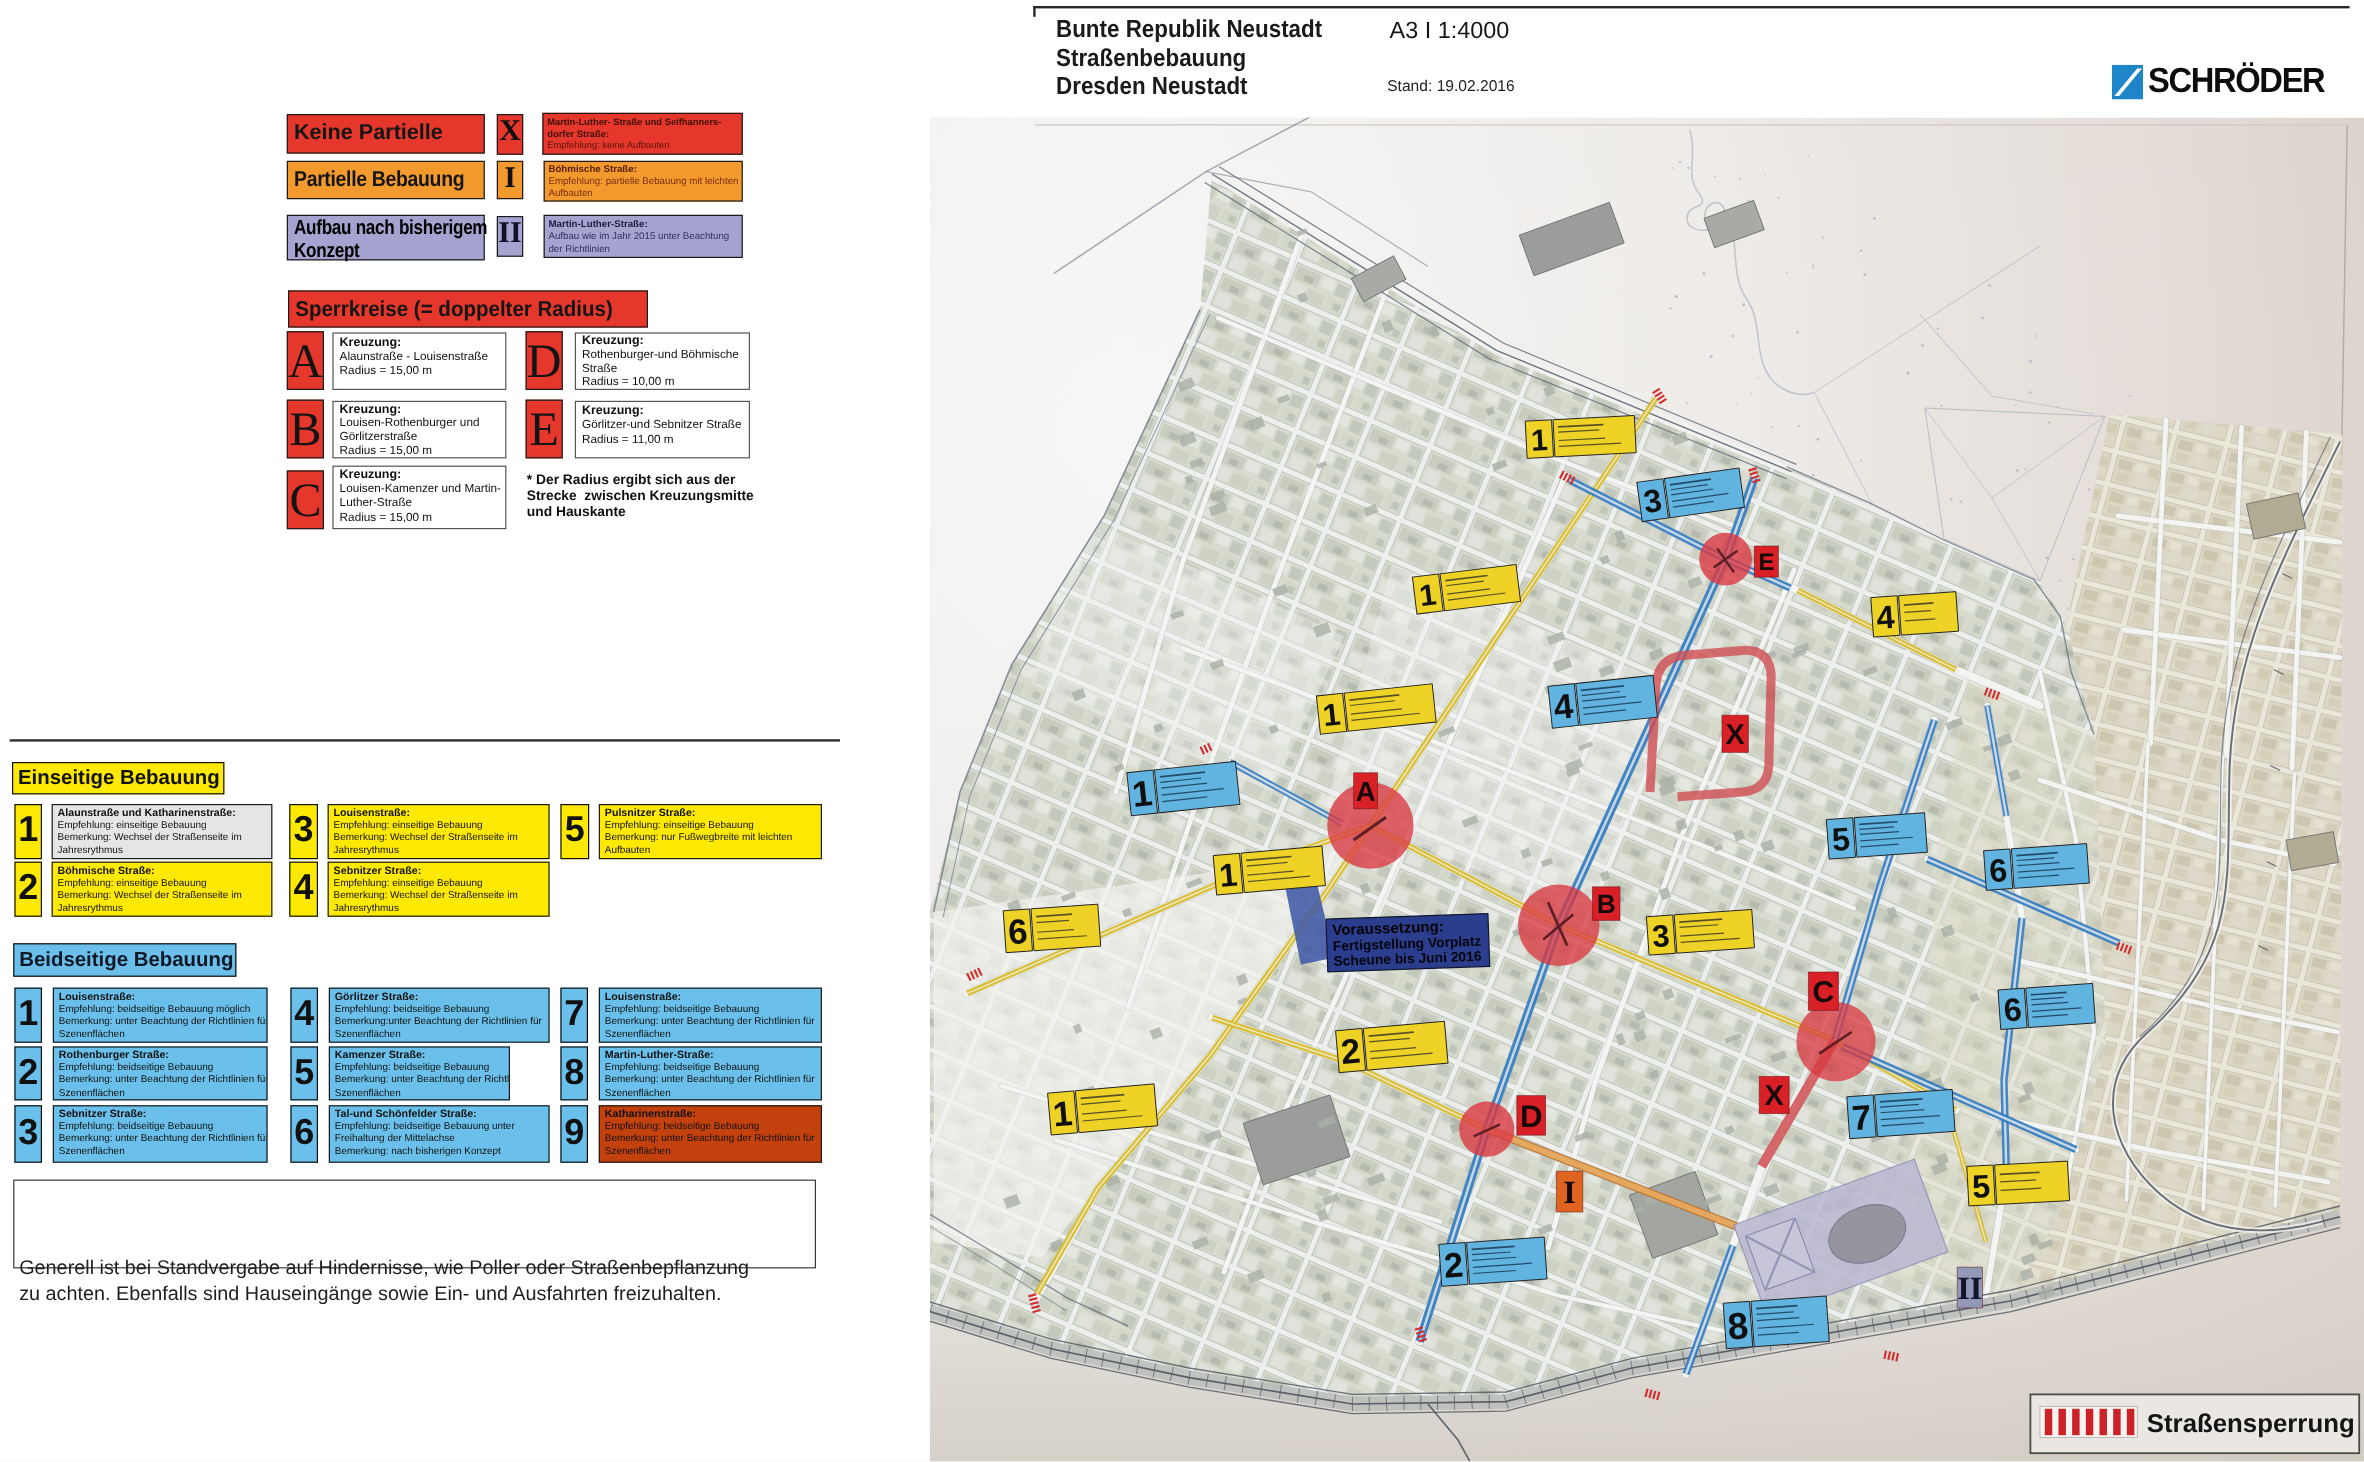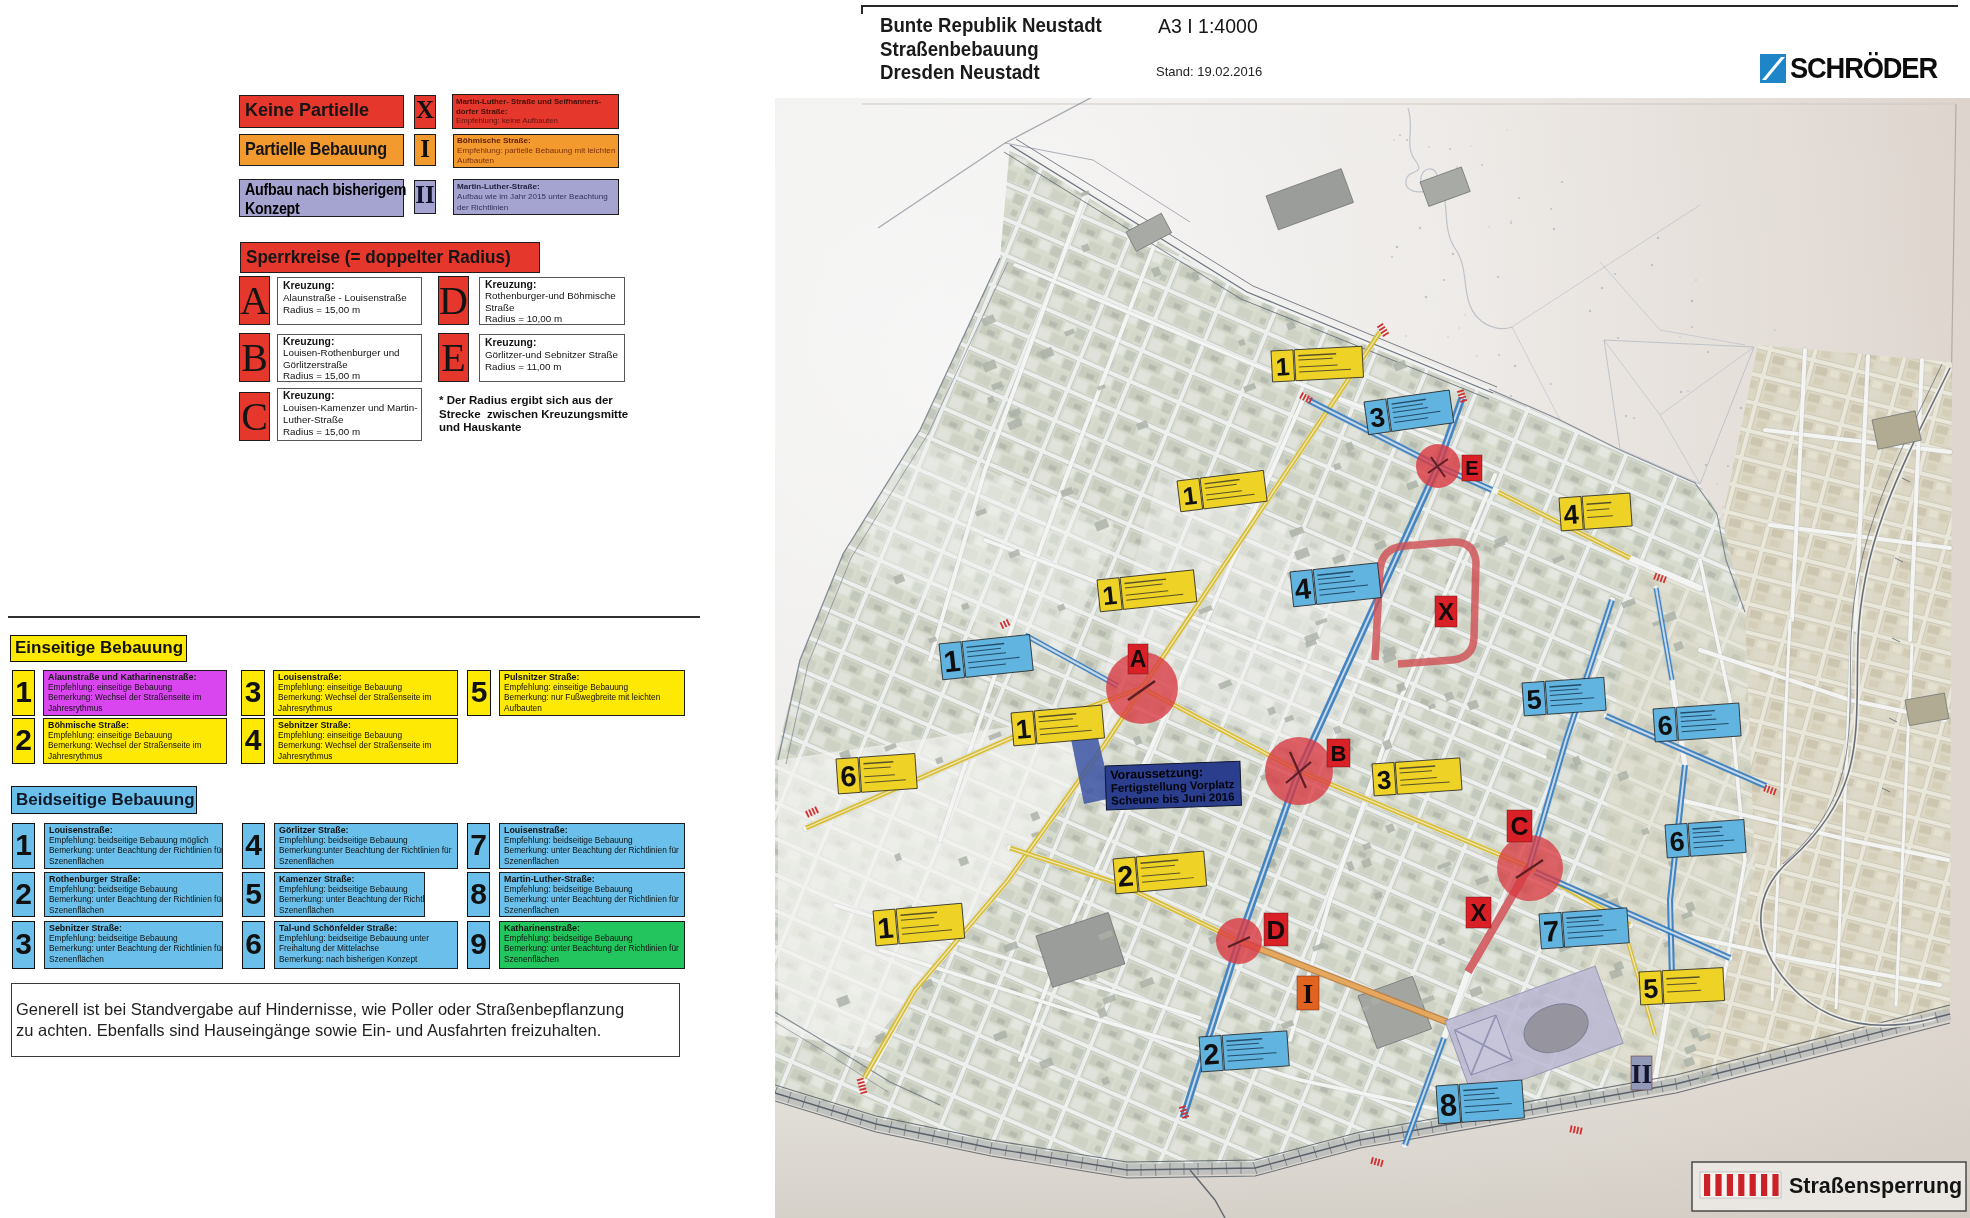--- a/index.html
+++ b/index.html
@@ -68,21 +68,21 @@
 <div class="kz" style="left:277px;top:388px;width:145px;height:53px;line-height:12px;padding-top:1px"><b>Kreuzung:</b><br>Louisen-Kamenzer und Martin-<br>Luther-Straße<br>Radius = 15,00 m</div>
 
 <div class="ab" style="left:439px;top:394px;width:190px;font-size:11.5px;font-weight:bold;line-height:13.5px;color:#111">* Der Radius ergibt sich aus der<br>Strecke&nbsp; zwischen Kreuzungsmitte<br>und Hauskante</div>
 
 <div class="ab" style="left:8px;top:616px;width:692px;height:2px;background:#303030"></div>
 
 <div class="ab" style="left:10px;top:635px;width:177px;height:27px;background:#fde903;border:1.5px solid #111;font-size:17px;font-weight:bold;padding:2px 0 0 4px;color:#111">Einseitige Bebauung</div>
 
 <div class="num" style="left:12px;top:670px;width:23px;height:46px;background:#fde903;font-size:30px;line-height:42px">1</div>
 
-<div class="desc" style="left:43px;top:670px;width:184px;height:46px;background:#d946ef"><b>Alaunstraße und Katharinenstraße:</b><br>Empfehlung: einseitige Bebauung<br>Bemerkung: Wechsel der Straßenseite im<br>Jahresrythmus</div>
+<div class="desc" style="left:43px;top:670px;width:184px;height:46px;background:#e5e5e5"><b>Alaunstraße und Katharinenstraße:</b><br>Empfehlung: einseitige Bebauung<br>Bemerkung: Wechsel der Straßenseite im<br>Jahresrythmus</div>
 
 <div class="num" style="left:241px;top:670px;width:24px;height:46px;background:#fde903;font-size:30px;line-height:42px">3</div>
 
 <div class="desc" style="left:273px;top:670px;width:185px;height:46px;background:#fde903"><b>Louisenstraße:</b><br>Empfehlung: einseitige Bebauung<br>Bemerkung: Wechsel der Straßenseite im<br>Jahresrythmus</div>
 
 <div class="num" style="left:467px;top:670px;width:24px;height:46px;background:#fde903;font-size:30px;line-height:42px">5</div>
 
 <div class="desc" style="left:499px;top:670px;width:186px;height:46px;background:#fde903"><b>Pulsnitzer Straße:</b><br>Empfehlung: einseitige Bebauung<br>Bemerkung: nur Fußwegbreite mit leichten<br>Aufbauten</div>
 
 <div class="num" style="left:12px;top:718px;width:23px;height:46px;background:#fde903;font-size:30px;line-height:42px">2</div>
@@ -122,24 +122,24 @@
 <div class="num" style="left:12px;top:921px;width:23px;height:48px;background:#6ac0ea;font-size:30px;line-height:44px">3</div>
 
 <div class="desc" style="left:44px;top:921px;width:179px;height:48px;background:#6ac0ea"><b>Sebnitzer Straße:</b><br>Empfehlung: beidseitige Bebauung<br>Bemerkung: unter Beachtung der Richtlinien für<br>Szenenflächen</div>
 
 <div class="num" style="left:242px;top:921px;width:23px;height:48px;background:#6ac0ea;font-size:30px;line-height:44px">6</div>
 
 <div class="desc" style="left:274px;top:921px;width:184px;height:48px;background:#6ac0ea"><b>Tal-und Schönfelder Straße:</b><br>Empfehlung: beidseitige Bebauung unter<br>Freihaltung der Mittelachse<br>Bemerkung: nach bisherigen Konzept</div>
 
 <div class="num" style="left:467px;top:921px;width:23px;height:48px;background:#6ac0ea;font-size:30px;line-height:44px">9</div>
 
-<div class="desc" style="left:499px;top:921px;width:186px;height:48px;background:#22c55e"><b>Katharinenstraße:</b><br>Empfehlung: beidseitige Bebauung<br>Bemerkung: unter Beachtung der Richtlinien für<br>Szenenflächen</div>
+<div class="desc" style="left:499px;top:921px;width:186px;height:48px;background:#c2410c"><b>Katharinenstraße:</b><br>Empfehlung: beidseitige Bebauung<br>Bemerkung: unter Beachtung der Richtlinien für<br>Szenenflächen</div>
 
 <div class="ab" style="left:11px;top:983px;width:669px;height:74px;border:1.5px solid #3a3a3a;background:#fff"></div>
-<div class="ab" style="left:16px;top:999px;width:650px;font-size:16.5px;line-height:21px;color:#1f1f1f">Generell ist bei Standvergabe auf Hindernisse, wie Poller oder Straßenbepflanzung<br>zu achten. Ebenfalls sind Hauseingänge sowie Ein- und Ausfahrten freizuhalten.</div>
+<div class="ab" style="left:16px;top:1047px;width:650px;font-size:16.5px;line-height:21px;color:#1f1f1f">Generell ist bei Standvergabe auf Hindernisse, wie Poller oder Straßenbepflanzung<br>zu achten. Ebenfalls sind Hauseingänge sowie Ein- und Ausfahrten freizuhalten.</div>
 
 <div class="ab" style="left:775px;top:98px;width:1195px;height:1120px">
 <svg width="1195" height="1120" viewBox="775 98 1195 1120" font-family="Liberation Sans, sans-serif">
 <defs>
 <linearGradient id="pink" x1="0" y1="0" x2="1" y2="0">
  <stop offset="0" stop-color="#f3f2f1" stop-opacity="0"></stop>
  <stop offset="0.58" stop-color="#e5dcd5" stop-opacity="0.32"></stop>
  <stop offset="1" stop-color="#d5c8bf" stop-opacity="0.7"></stop>
 </linearGradient>
 <linearGradient id="botg" x1="0" y1="0" x2="0" y2="1">

